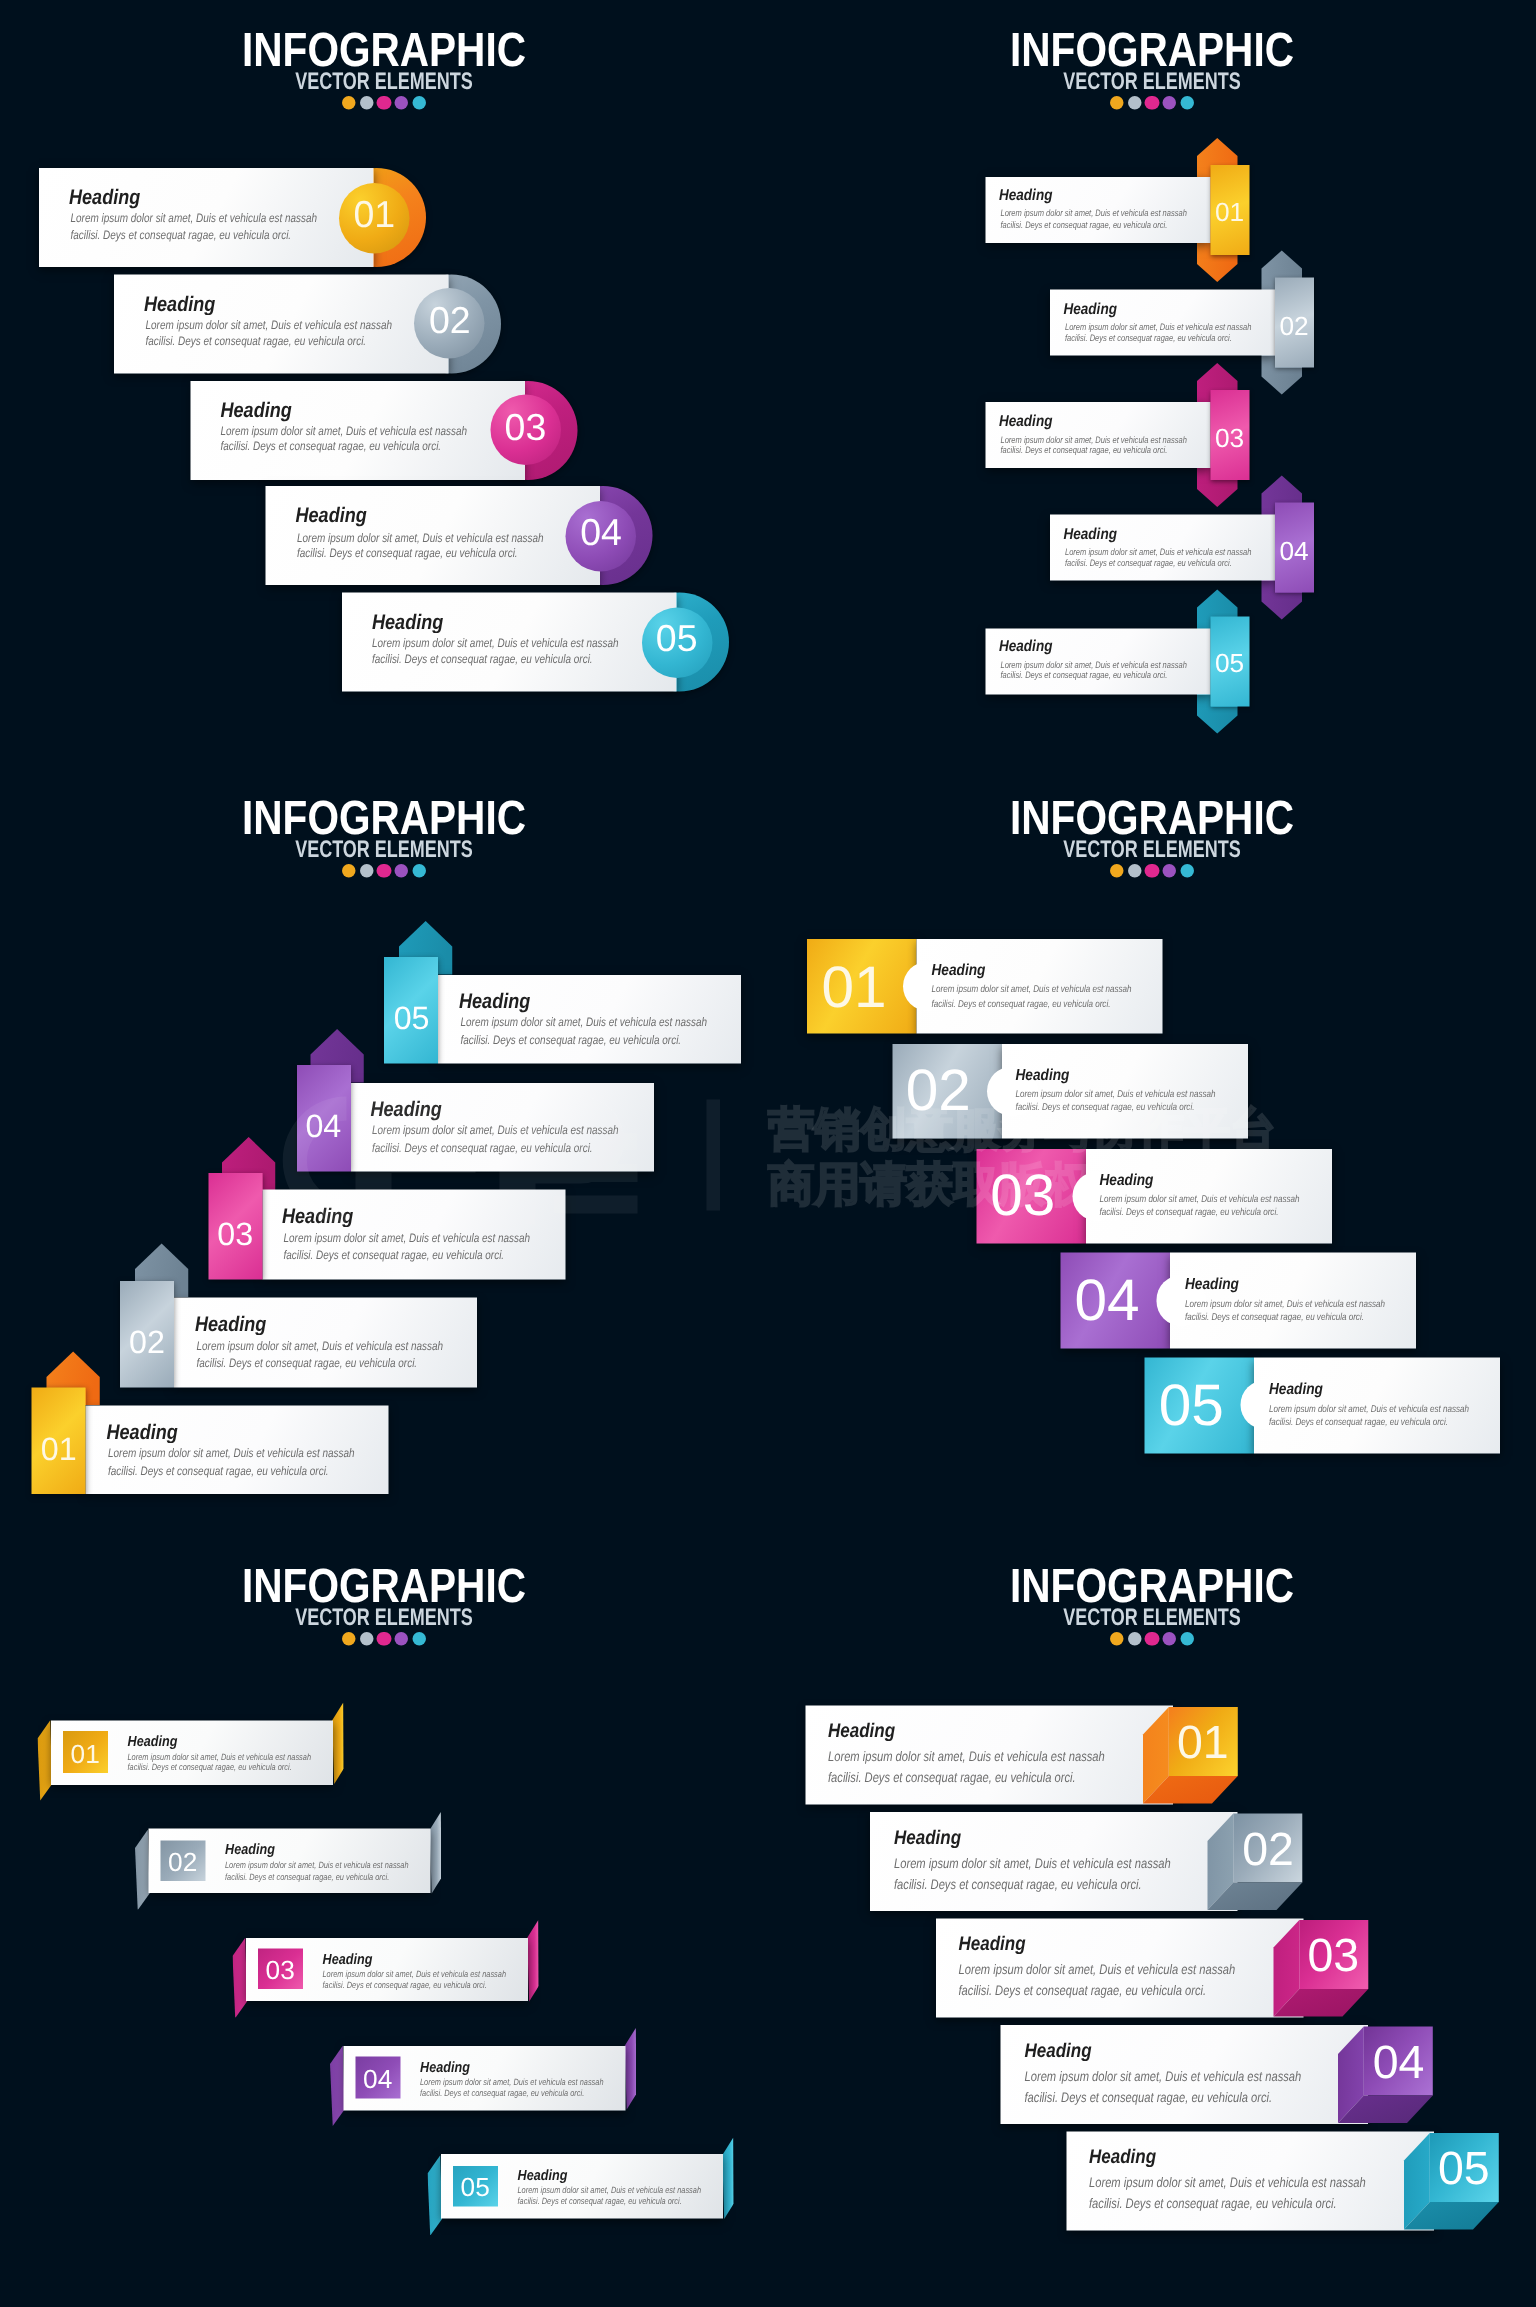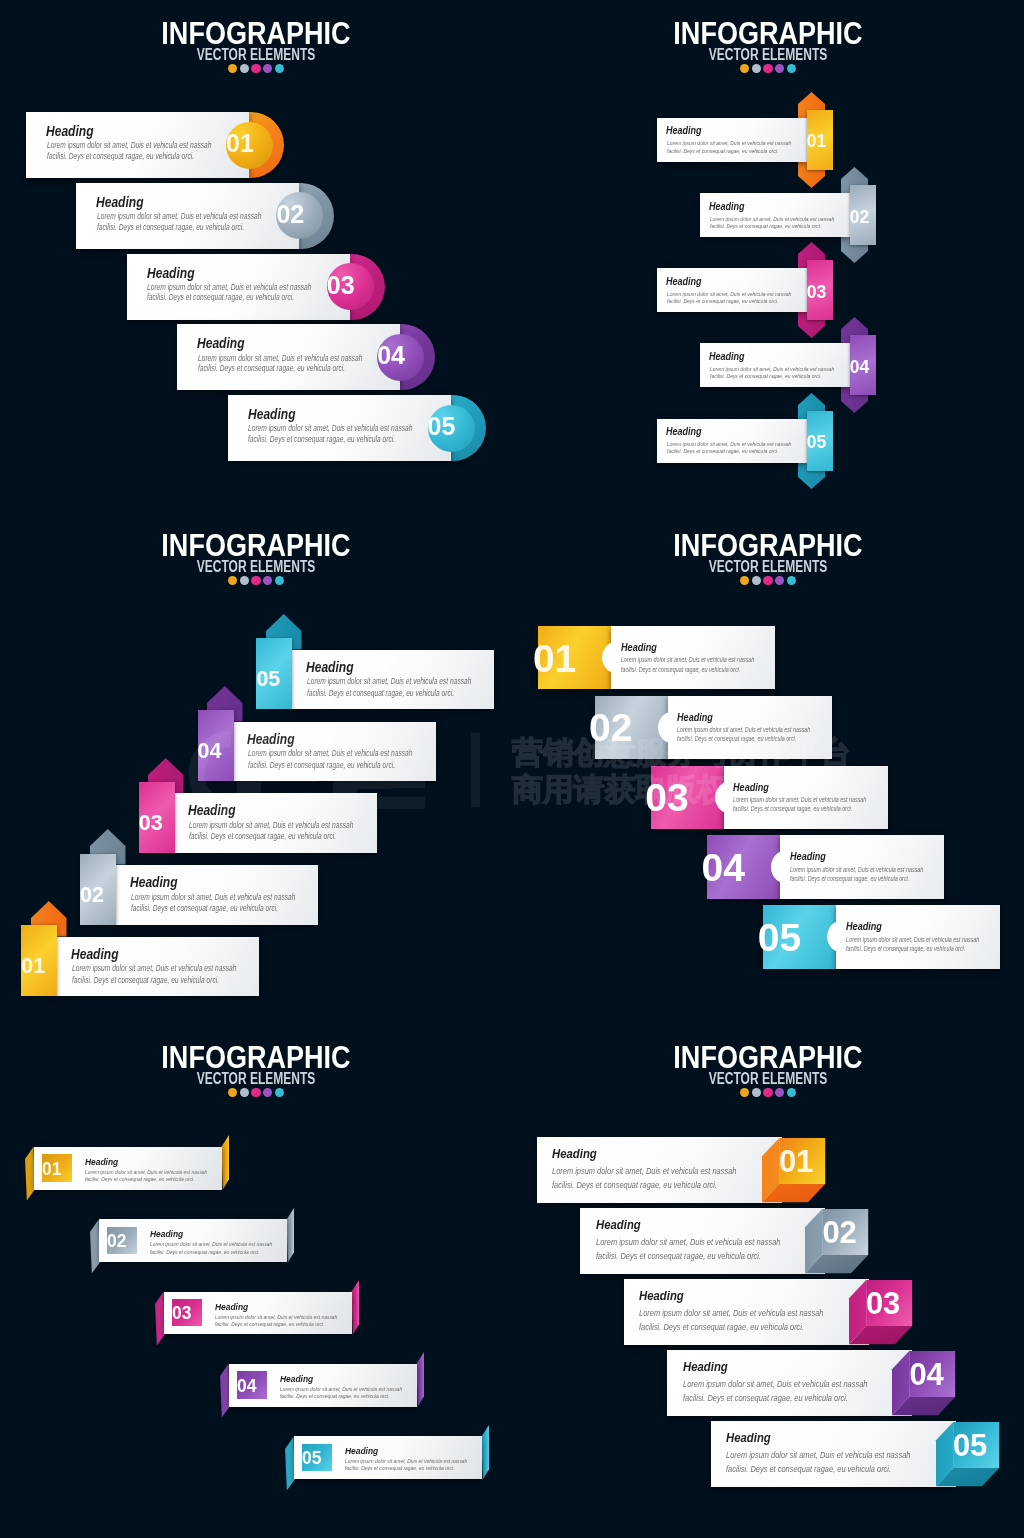--- a/index.html
+++ b/index.html
@@ -7,21 +7,21 @@
 .panel{position:absolute;width:512px;height:512px;padding-left:34px;}
 .phead{position:absolute;left:0;width:512px;text-align:center;}
 .ptitle{font-size:32px;font-weight:bold;color:#ffffff;line-height:1;transform:scaleX(.845);}
 .psub{font-size:16px;font-weight:600;color:#ccd6de;letter-spacing:0px;margin-top:-2px;line-height:1;transform:scaleX(.75);}
 .pdots{margin-top:1px;display:flex;justify-content:center;gap:2.3px;}
 .pdot{width:9.3px;height:9.3px;border-radius:50%;}
 .card{position:absolute;}
 .bar{position:absolute;box-shadow:0 2px 6px rgba(0,0,0,.5);}
 .hd{position:absolute;font-style:italic;font-weight:bold;color:#1f1f1f;white-space:nowrap;transform:scaleX(.86);transform-origin:left top;}
 .bd{position:absolute;font-style:italic;color:#767676;white-space:nowrap;transform:scaleX(.81);transform-origin:left top;}
-.num{position:absolute;font-weight:bold;color:#fdf8e6;white-space:nowrap;}
+.num{position:absolute;font-weight:normal;color:#fdf8e6;text-align:center;white-space:nowrap;}
 .wm{position:absolute;color:transparent;-webkit-text-stroke:1.3px rgba(255,255,255,.12);font-weight:bold;white-space:nowrap;}
 </style>
 </head>
 <body>
 
 <div class="panel" style="left:0px;top:0px">
   <div class="phead" style="top:17px">
     <div class="ptitle">INFOGRAPHIC</div>
     <div class="psub">VECTOR ELEMENTS</div>
     <div class="pdots">

